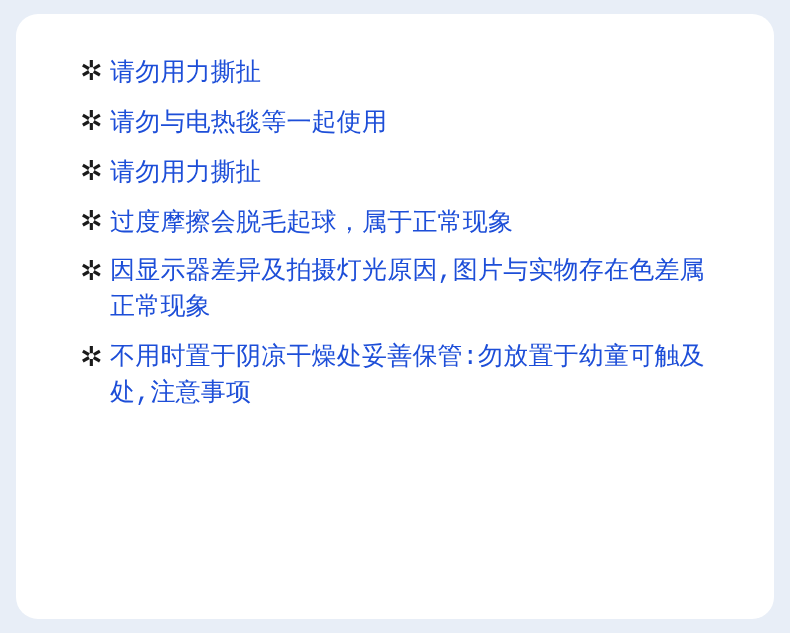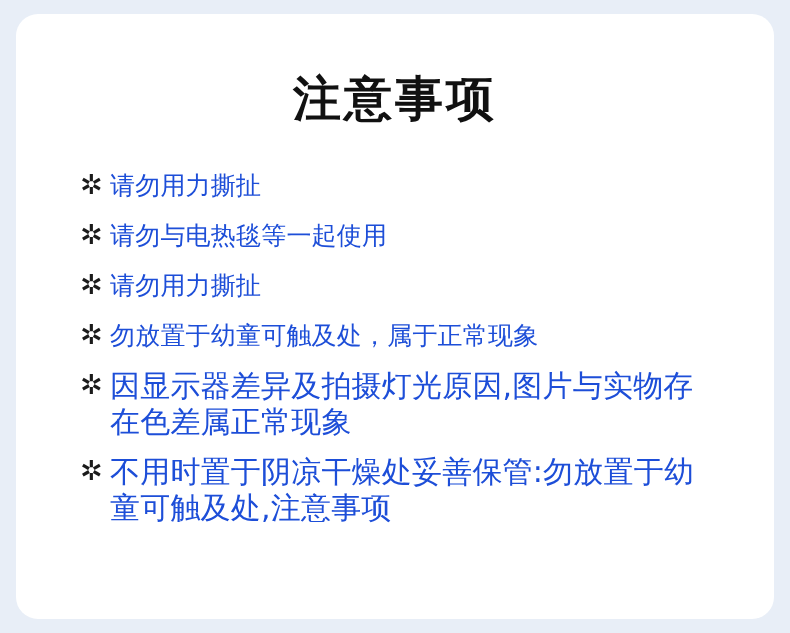--- a/index.html
+++ b/index.html
@@ -62,51 +62,51 @@
   }
   .text {
     flex: 1 1 auto;
     font-size: 25px;
     line-height: 36px;
     color: #1d4ed8;
     font-family: "DejaVu Sans", "Liberation Sans", sans-serif;
     letter-spacing: 0.2px;
   }
   .item.long .text {
-    font-size: 30px;
+    font-size: 25px;
+    font-family: Liberation Mono, monospace;
   }
 </style>
 </head>
 <body>
 
 <div class="page">
   <div class="card">
 
-    <h1 class="title">注意事项</h1>
 
     <ul class="list">
 
       <li class="item">
         <span class="bullet">✲</span>
         <span class="text">请勿用力撕扯</span>
       </li>
 
       <li class="item">
         <span class="bullet">✲</span>
         <span class="text">请勿与电热毯等一起使用</span>
       </li>
 
       <li class="item">
         <span class="bullet">✲</span>
         <span class="text">请勿用力撕扯</span>
       </li>
 
       <li class="item">
         <span class="bullet">✲</span>
-        <span class="text">勿放置于幼童可触及处，属于正常现象</span>
+        <span class="text">过度摩擦会脱毛起球，属于正常现象</span>
       </li>
 
       <li class="item long">
         <span class="bullet">✲</span>
         <span class="text">因显示器差异及拍摄灯光原因,图片与实物存在色差属正常现象</span>
       </li>
 
       <li class="item long">
         <span class="bullet">✲</span>
         <span class="text">不用时置于阴凉干燥处妥善保管:勿放置于幼童可触及处,注意事项</span>

